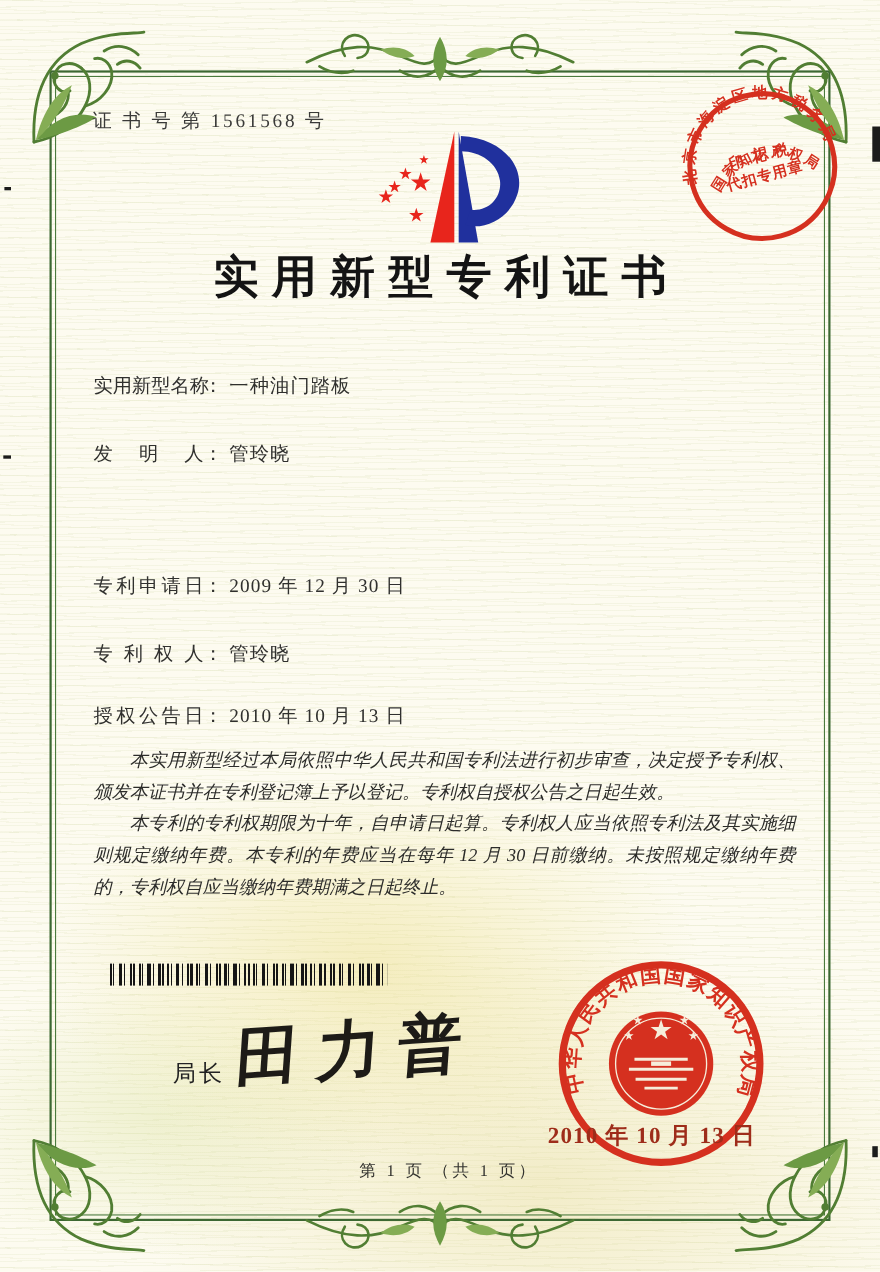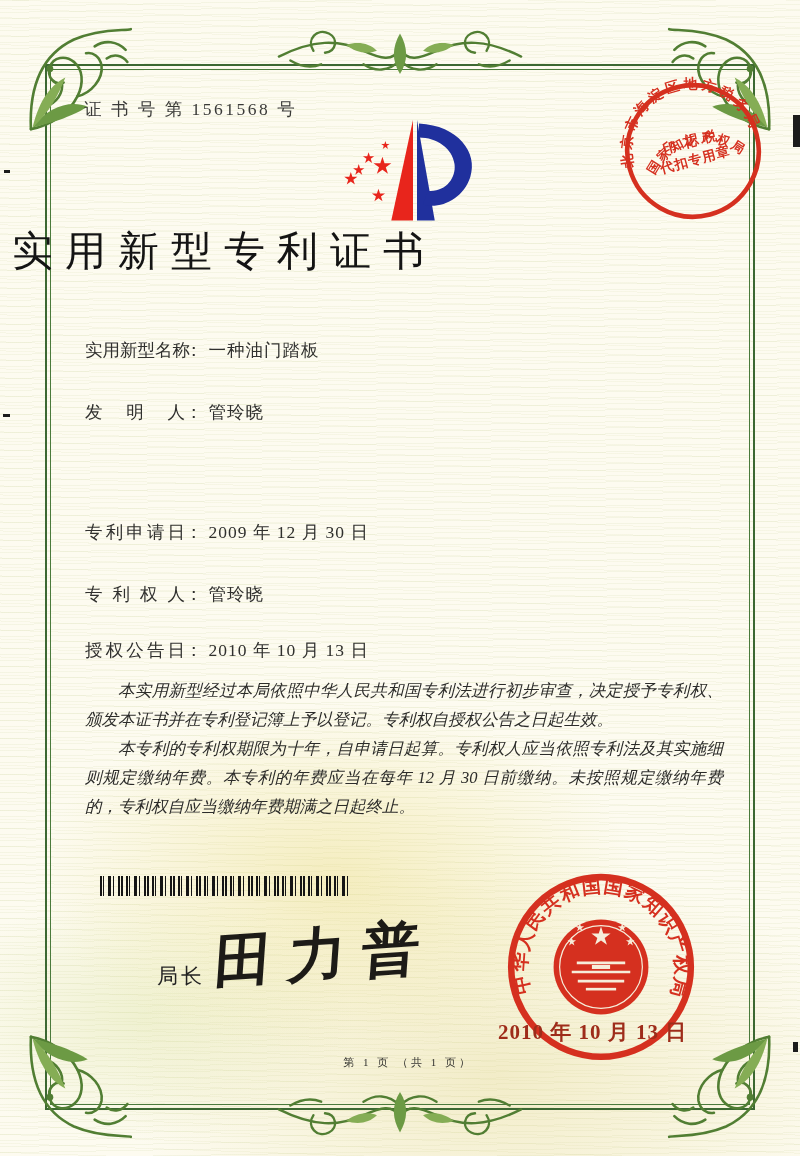--- a/index.html
+++ b/index.html
@@ -28,22 +28,22 @@
   .orn-bl{left:24px;bottom:14px;transform:scaleY(-1);}
   .orn-br{right:24px;bottom:14px;transform:scale(-1,-1);}
   .orn-top{left:50%;top:12px;transform:translateX(-50%);}
   .orn-bottom{left:50%;bottom:2px;transform:translateX(-50%) scaleY(-1);}
   
   .cert-no{
     position:absolute;left:84px;top:97px;font-size:17.5px;color:#3a3a38;letter-spacing:2.5px;
   }
   .logo{position:absolute;left:336px;top:114px;width:158px;height:114px;}
   .title{
-    position:absolute;left:0;right:0;top:224px;
-    font-size:41px;font-weight:400;color:#141414;letter-spacing:12px;text-indent:12px;
+    position:absolute;left:0;right:0;top:224px;text-align:center;
+    font-size:41px;font-weight:700;color:#141414;letter-spacing:12px;text-indent:12px;
   }
   
   .field{position:absolute;left:85px;font-size:17.5px;color:#30302e;white-space:nowrap;}
   .flabel{display:inline-block;width:100px;text-align:justify;text-align-last:justify;}
   .fcolon{display:inline-block;}
   .fvalue{display:inline-block;margin-left:6px;letter-spacing:1px;text-align:center;}
   .f0{top:338px}.f1{top:400px}.f2{top:460px}.f3{top:520px}.f4{top:582px}.f5{top:638px}
   
   .paras{position:absolute;left:85px;width:638px;top:676px;font-size:16.5px;line-height:29px;color:#2c2c2a;text-align:justify;font-style:italic;}
   .paras p{margin:0;text-indent:2em;}
@@ -65,21 +65,21 @@
     letter-spacing:16px;font-weight:600;transform:rotate(-4deg) skewX(-8deg);
     font-family:"DejaVu Serif","Liberation Serif",serif;
   }
   
   .tax-stamp{position:absolute;left:616px;top:74px;width:154px;height:154px;transform:rotate(-15deg);}
   .office-seal{position:absolute;left:490px;top:870px;width:222px;height:202px;}
   .seal-date{
     position:absolute;left:498px;top:1018px;font-size:21px;font-weight:700;color:#9e2c1a;letter-spacing:1px;white-space:nowrap;
   }
   
-  .footer{position:absolute;left:0;right:0;top:1055px;text-align:center;font-size:11px;color:#33332f;letter-spacing:3px;margin-left:16px;}
+  .footer{position:absolute;left:0;right:0;top:1055px;text-align:center;font-size:15px;color:#33332f;letter-spacing:3px;margin-left:16px;}
   
   .artifact{position:absolute;background:#1c1c1c;}
   .a1{right:0;top:115px;width:7px;height:32px;}
   .a2{left:4px;top:170px;width:6px;height:3px;}
   .a3{left:3px;top:414px;width:7px;height:3px;}
   .a4{right:2px;top:1042px;width:5px;height:10px;}
 </style>
 </head>
 <body>
 

